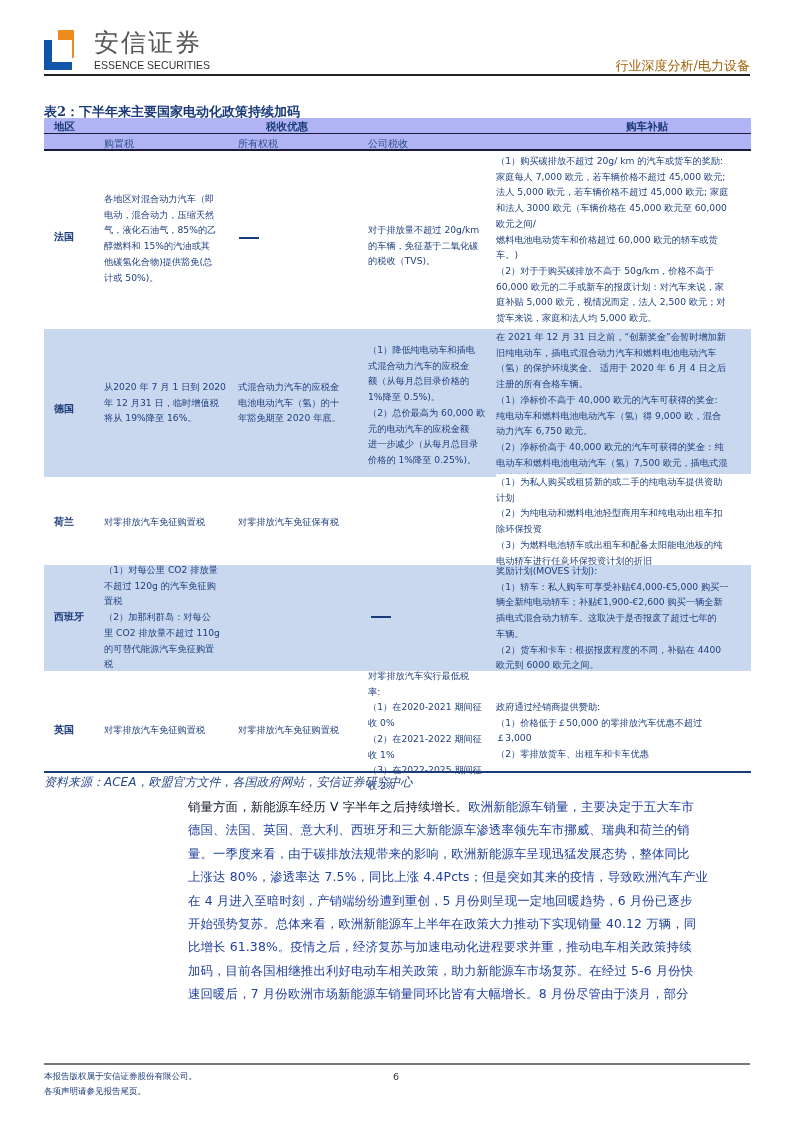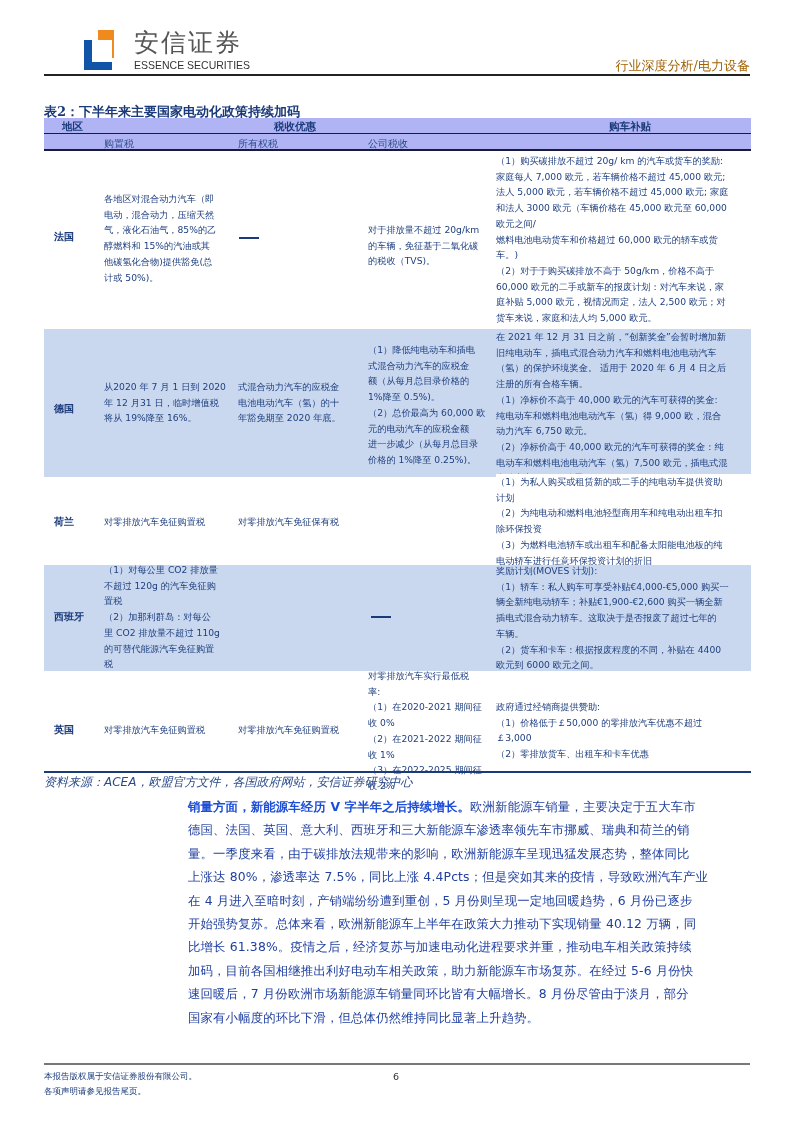--- a/index.html
+++ b/index.html
@@ -1,54 +1,54 @@
 <!DOCTYPE html>
 <html><head>
 <meta charset="utf-8">
 <style>
   * { margin: 0; padding: 0; box-sizing: border-box; }
   html, body { width: 793px; height: 1122px; background: #ffffff; overflow: hidden; }
   body { position: relative; font-family: "DejaVu Sans", "Liberation Sans", sans-serif; color: #1f3f7f; }
 
   
-  .logo { position: absolute; left: 44px; top: 26px; width: 170px; height: 50px; margin-left: 40px; }
+  .logo { position: absolute; left: 44px; top: 26px; width: 170px; height: 50px; }
   .logo-mark { position: absolute; left: 0; top: 4px; width: 32px; height: 40px; }
   .logo-mark .blue { position: absolute; left: 0; top: 10px; width: 28px; height: 30px; background: #1155a8; }
   .logo-mark .blue-inner { position: absolute; left: 8px; top: 10px; width: 20px; height: 22px; background: #fff; }
   .logo-mark .orange { position: absolute; left: 14px; top: 0; width: 16px; height: 28px; background: #f08a1c; }
   .logo-mark .orange-inner { position: absolute; left: 14px; top: 10px; width: 8px; height: 12px; background: #fff; }
   .logo-cn { position: absolute; left: 50px; top: 0; font-size: 25px; color: #555; letter-spacing: 2px; font-family: "DejaVu Sans", sans-serif; }
   .logo-en { position: absolute; left: 50px; top: 33px; font-size: 10.5px; color: #333; letter-spacing: 0; font-family: "Liberation Sans", sans-serif; }
   .header-right { position: absolute; right: 43px; top: 57px; font-size: 13px; color: #a16207; font-family: "DejaVu Serif", serif; }
   .header-rule { position: absolute; left: 44px; right: 43px; top: 74px; height: 2px; background: #222; }
 
   
   .tbl-title { position: absolute; left: 44px; top: 103px; font-size: 13px; font-weight: bold; color: #1a3a7a; font-family: "DejaVu Serif", serif; }
   .tbl { position: absolute; left: 44px; top: 118px; width: 707px; }
   .hdr1, .hdr2 { background: #b1b4f4; position: relative; }
   .hdr1 { height: 16px; border-bottom: 1.5px solid #1a1a3a; }
   .hdr2 { height: 17px; border-bottom: 2px solid #1a1a3a; }
-  .hdr1 span { position: absolute; top: 2px; font-size: 10.5px; font-weight: bold; color: #1a3a7a; font-family: "DejaVu Serif", serif; margin-left: 8px; }
+  .hdr1 span { position: absolute; top: 2px; font-size: 10.5px; font-weight: bold; color: #1a3a7a; font-family: "DejaVu Serif", serif; }
   .hdr2 span { position: absolute; top: 3px; font-size: 10px; color: #2a4a8a; }
 
   .row { position: relative; width: 707px; }
   .row.shade { background: #c9d8ef; }
   .row.plain { background: #ffffff; }
   .cell { position: absolute; font-size: 9.2px; line-height: 15.7px; color: #1f3f7f; }
   .region { position: absolute; left: 10px; font-size: 10px; font-weight: bold; color: #1a3a7a; font-family: Liberation Sans, sans-serif; }
   .dash { position: absolute; width: 20px; height: 2px; background: #1a3a7a; }
   .subsidy-col { position: absolute; left: 452px; width: 255px; }
   .row.plain .subsidy-col { background: #fff; }
   .line { display: block; white-space: nowrap; }
   .tbl-bottom { position: absolute; left: 44px; top: 771px; width: 707px; height: 1.5px; background: #1a3a7a; }
   .source { position: absolute; left: 44px; top: 774px; font-size: 12px; font-style: italic; color: #2a4a8a; }
 
   
   .para { position: absolute; left: 188px; top: 795px; width: 563px; font-size: 12.4px; line-height: 23.4px; color: #1f3f9f; letter-spacing: 0.15px; }
-  .para .lead { font-weight: bold; color: #1d4ed8; }
+  .para .lead { font-weight: normal; color: #0f172a; }
   .para .pl { display: block; white-space: nowrap; }
 
   
   .footer-rule { position: absolute; left: 44px; right: 43px; top: 1063px; height: 2px; background: #777; }
   .footer-l1, .footer-l2 { position: absolute; left: 44px; font-size: 8.5px; font-weight: normal; color: #1a3a7a; font-family: "DejaVu Serif", serif; }
   .footer-l1 { top: 1071px; }
   .footer-l2 { top: 1086px; }
   .page-num { position: absolute; left: 393px; top: 1071px; font-size: 9.5px; color: #333; }
 </style>
 </head>
@@ -66,21 +66,21 @@
 </div>
 <div class="header-right">行业深度分析/电力设备</div>
 <div class="header-rule"></div>
 
 <div class="tbl-title">表2：下半年来主要国家电动化政策持续加码</div>
 
 <div class="tbl">
   <div class="hdr1">
     <span style="left:10px">地区</span>
     <span style="left:222px">税收优惠</span>
-    <span style="left:557px">购车补贴</span>
+    <span style="left:582px">购车补贴</span>
   </div>
   <div class="hdr2">
     <span style="left:60px">购置税</span>
     <span style="left:194px">所有权税</span>
     <span style="left:324px">公司税收</span>
   </div>
 
   <div class="row plain" style="height:178px">
     <div class="region" style="top:79px">法国</div>
     <div class="cell" style="left:60px; top:40px; width:130px">
@@ -221,19 +221,18 @@
 <div class="para">
   <span class="pl"><span class="lead">销量方面，新能源车经历 V 字半年之后持续增长。</span><span>欧洲新能源车销量，主要决定于五大车市</span></span>
   <span class="pl">德国、法国、英国、意大利、西班牙和三大新能源车渗透率领先车市挪威、瑞典和荷兰的销</span>
   <span class="pl">量。一季度来看，由于碳排放法规带来的影响，欧洲新能源车呈现迅猛发展态势，整体同比</span>
   <span class="pl">上涨达 80%，渗透率达 7.5%，同比上涨 4.4Pcts；但是突如其来的疫情，导致欧洲汽车产业</span>
   <span class="pl">在 4 月进入至暗时刻，产销端纷纷遭到重创，5 月份则呈现一定地回暖趋势，6 月份已逐步</span>
   <span class="pl">开始强势复苏。总体来看，欧洲新能源车上半年在政策大力推动下实现销量 40.12 万辆，同</span>
   <span class="pl">比增长 61.38%。疫情之后，经济复苏与加速电动化进程要求并重，推动电车相关政策持续</span>
   <span class="pl">加码，目前各国相继推出利好电动车相关政策，助力新能源车市场复苏。在经过 5-6 月份快</span>
   <span class="pl">速回暖后，7 月份欧洲市场新能源车销量同环比皆有大幅增长。8 月份尽管由于淡月，部分</span>
-  <span class="pl">国家有小幅度的环比下滑，但总体仍然维持同比显著上升趋势。</span>
 </div>
 
 <div class="footer-rule"></div>
 <div class="footer-l1">本报告版权属于安信证券股份有限公司。</div>
 <div class="footer-l2">各项声明请参见报告尾页。</div>
 <div class="page-num">6</div>
 
 </body></html>

